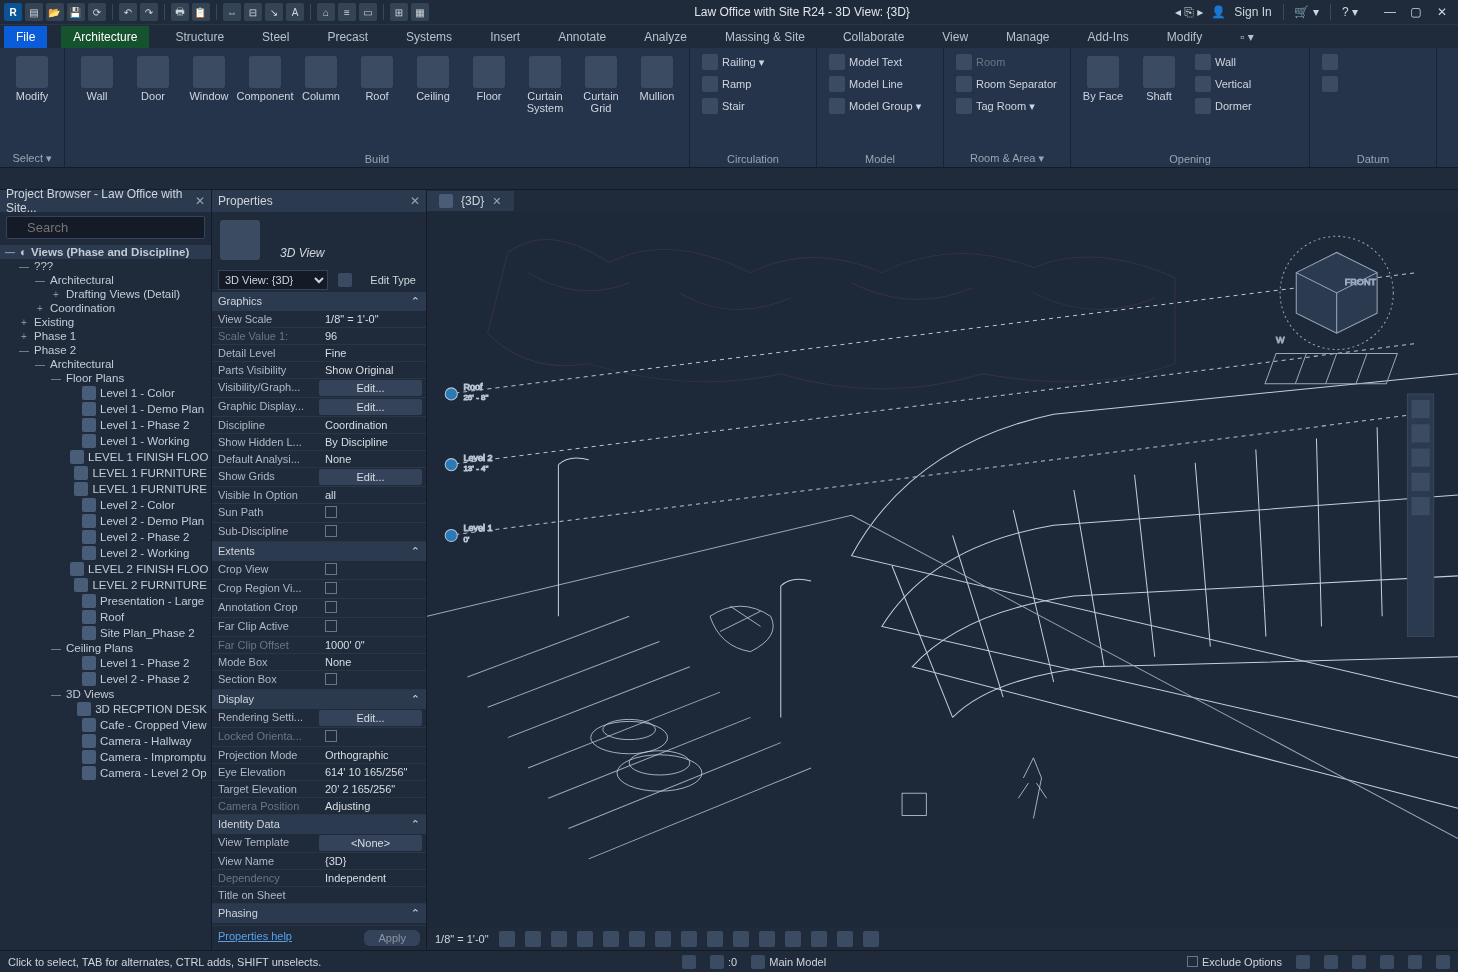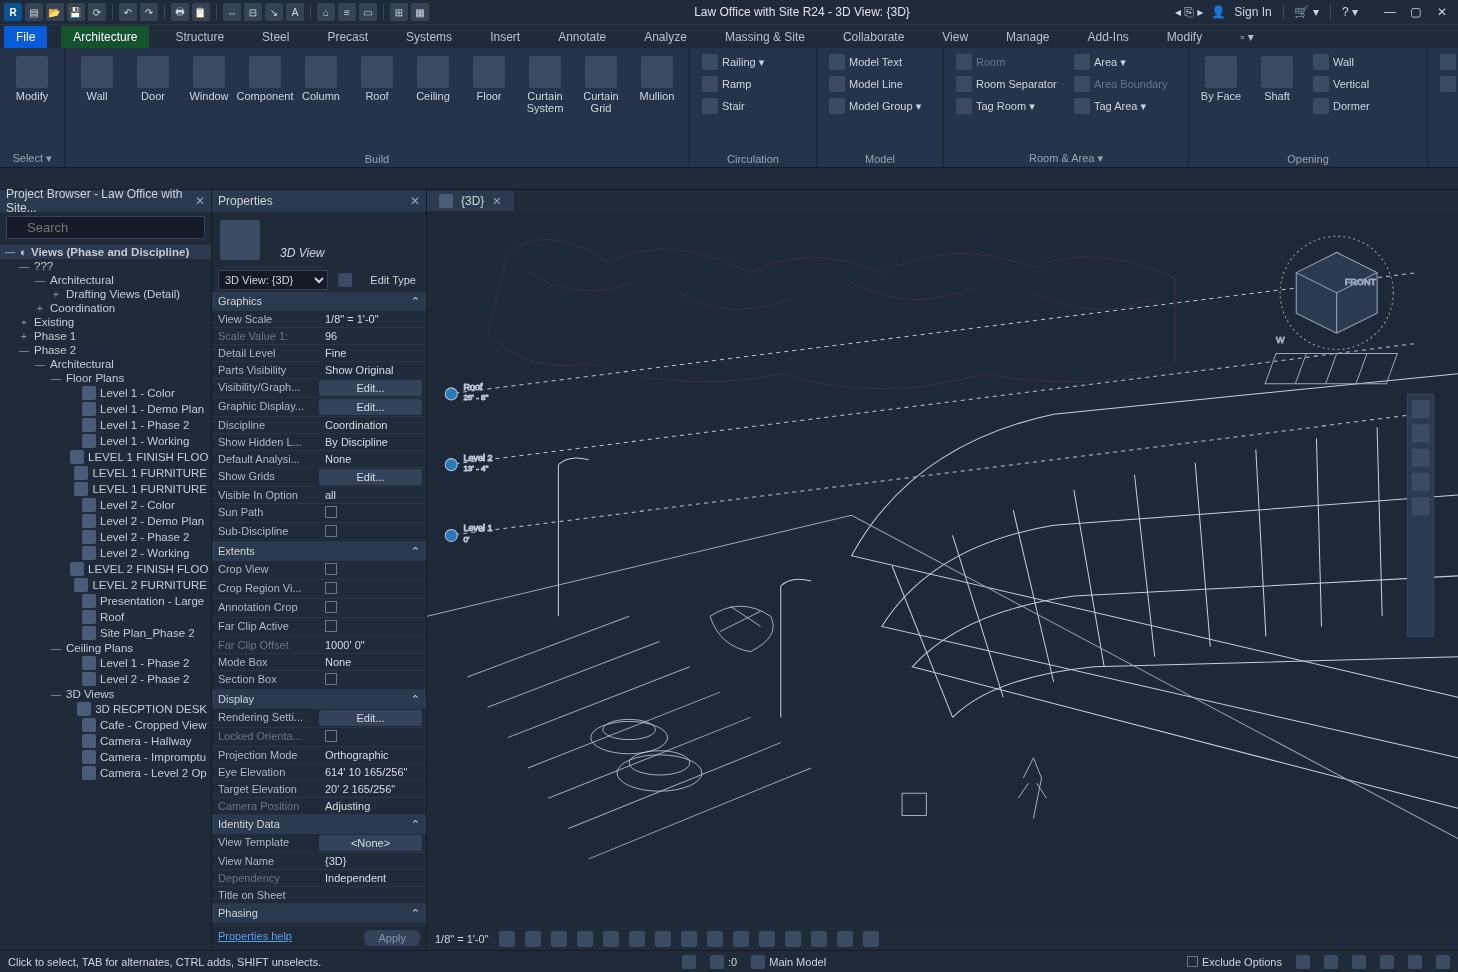--- a/index.html
+++ b/index.html
@@ -267,34 +267,20 @@
           </div>
           <div class="rbtn-sm">
             <span class="ico"></span>
             <span>Room Separator</span>
           </div>
           <div class="rbtn-sm">
             <span class="ico"></span>
             <span>Tag Room ▾</span>
           </div>
         </div>
-        <div class="rbtn-sm-col">
-          <div class="rbtn-sm">
-            <span class="ico"></span>
-            <span>Area ▾</span>
-          </div>
-          <div class="rbtn-sm dim">
-            <span class="ico"></span>
-            <span>Area Boundary</span>
-          </div>
-          <div class="rbtn-sm">
-            <span class="ico"></span>
-            <span>Tag Area ▾</span>
-          </div>
-        </div>
       </div>
       <div class="panel-title">Room &amp; Area ▾</div>
     </div>
     <div class="ribbon-panel">
       <div class="panel-body">
         <div class="rbtn-big">
           <div class="ico"></div>
           <div class="lbl">By Face</div>
         </div>
         <div class="rbtn-big">

